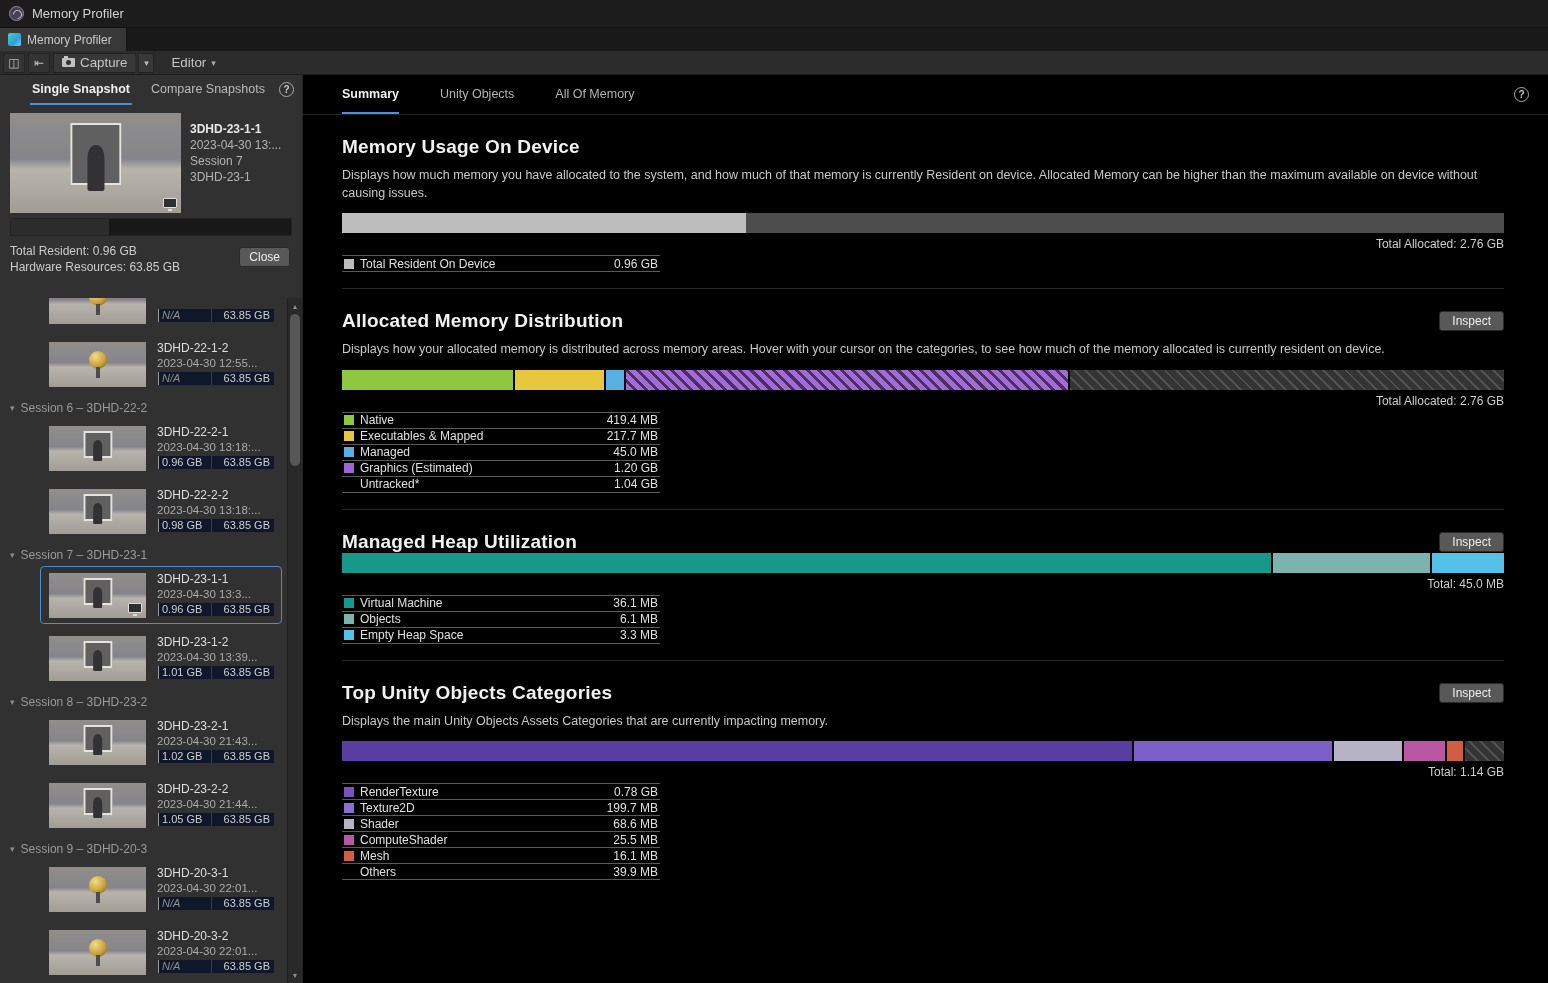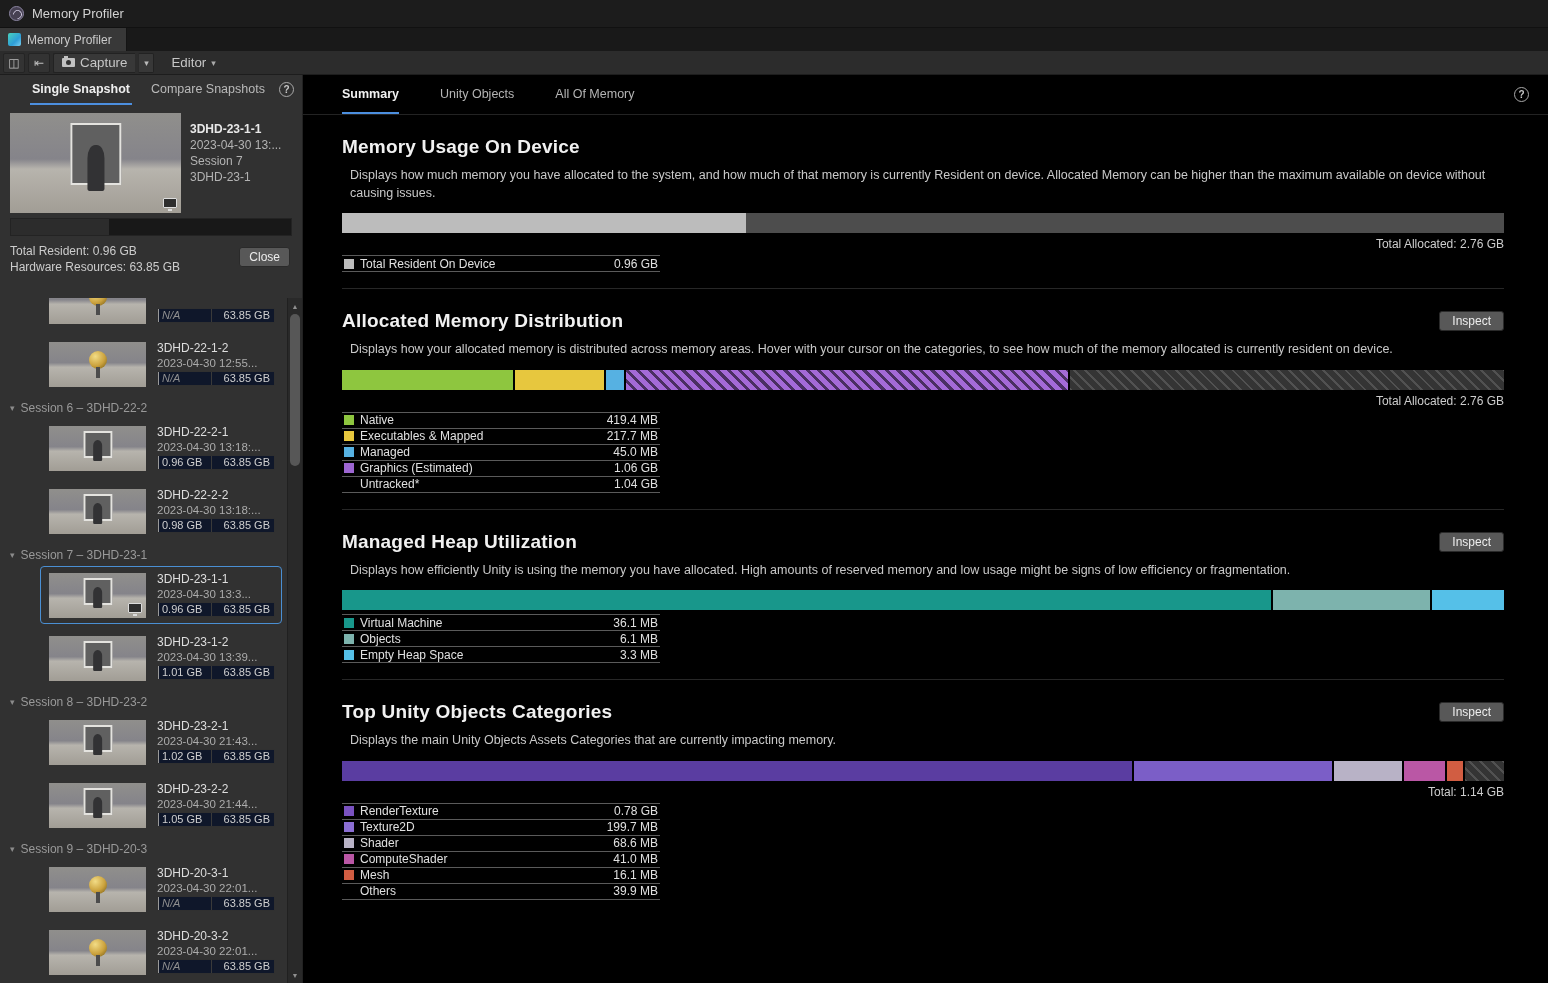--- a/index.html
+++ b/index.html
@@ -106,21 +106,21 @@
   .m-tab.active{color:#f0f0f0;font-weight:bold;border-bottom-color:#4c8fdf}
   .main-help{position:absolute;right:19px;top:12px}
 
   #sections{padding:0 44px 0 39px}
   .section{padding:21px 0 16px;border-bottom:1px solid #272727}
   .section:last-child{border-bottom:none}
   .sec-head{display:flex;align-items:center;justify-content:space-between}
   .sec-title{font-size:19px;font-weight:bold;color:#f1f1f1;letter-spacing:.2px}
   .inspect-btn{background:#585858;border:1px solid #2a2a2a;border-radius:3px;color:#ededed;
     font-size:12px;padding:2px 12px}
-  .sec-desc{font-size:12.5px;color:#c9c9c9;line-height:17.5px;margin:9px 8px 11px}
+  .sec-desc{font-size:12.5px;color:#c9c9c9;line-height:17.5px;margin:9px 0 11px}
   .sec-bar{display:flex;height:20px;gap:2px}
   .sec-bar.nogap{gap:0}
   .seg{height:100%}
   .hatch-purple{background:repeating-linear-gradient(45deg,#a46ad8 0px,#a46ad8 5px,#4a2f63 5px,#4a2f63 8px)}
   .hatch-dark{background:repeating-linear-gradient(45deg,#515151 0px,#515151 2px,#343434 2px,#343434 8px)}
   .sec-total{text-align:right;font-size:12px;color:#cdcdcd;margin-top:4px}
   .legend{width:318px;border-top:1px solid #5a5a5a;margin-top:4px}
   .lg-row{display:flex;align-items:center;gap:6px;height:16px;border-bottom:1px solid #5a5a5a;padding:0 2px}
   .lg-swatch{width:10px;height:10px;flex:none}
   .lg-swatch.empty{visibility:hidden}
@@ -422,40 +422,40 @@
                 <span class="lg-value">217.7 MB</span>
               </div>
               <div class="lg-row">
                 <span class="lg-swatch" style="background: rgb(86, 177, 226);"></span>
                 <span class="lg-label">Managed</span>
                 <span class="lg-value">45.0 MB</span>
               </div>
               <div class="lg-row">
                 <span class="lg-swatch" style="background: rgb(157, 102, 210);"></span>
                 <span class="lg-label">Graphics (Estimated)</span>
-                <span class="lg-value">1.06 GB</span>
+                <span class="lg-value">1.20 GB</span>
               </div>
               <div class="lg-row">
                 <span class="lg-swatch empty"></span>
                 <span class="lg-label">Untracked*</span>
                 <span class="lg-value">1.04 GB</span>
               </div>
             </div>
           </section>
           <section class="section">
             <div class="sec-head">
               <h2 class="sec-title">Managed Heap Utilization</h2>
               <button class="inspect-btn">Inspect</button>
             </div>
-            <p class="sec-desc">Displays how efficiently Unity is using the memory you have allocated. High amounts of reserved memory and low usage might be signs of low efficiency or fragmentation.</p>
             <div class="sec-bar">
               <span class="seg" style="width: 80.2%; background: rgb(24, 151, 139);"></span>
               <span class="seg" style="width: 13.6%; background: rgb(125, 179, 173);"></span>
               <span class="seg" style="width: 6.2%; background: rgb(85, 192, 232);"></span>
             </div>
+            <div class="sec-total">Total: 45.0 MB</div>
             <div class="legend">
               <div class="lg-row">
                 <span class="lg-swatch" style="background: rgb(24, 151, 139);"></span>
                 <span class="lg-label">Virtual Machine</span>
                 <span class="lg-value">36.1 MB</span>
               </div>
               <div class="lg-row">
                 <span class="lg-swatch" style="background: rgb(125, 179, 173);"></span>
                 <span class="lg-label">Objects</span>
                 <span class="lg-value">6.1 MB</span>
@@ -494,21 +494,21 @@
                 <span class="lg-value">199.7 MB</span>
               </div>
               <div class="lg-row">
                 <span class="lg-swatch" style="background: rgb(184, 178, 198);"></span>
                 <span class="lg-label">Shader</span>
                 <span class="lg-value">68.6 MB</span>
               </div>
               <div class="lg-row">
                 <span class="lg-swatch" style="background: rgb(186, 87, 165);"></span>
                 <span class="lg-label">ComputeShader</span>
-                <span class="lg-value">41.0 MB</span>
+                <span class="lg-value">25.5 MB</span>
               </div>
               <div class="lg-row">
                 <span class="lg-swatch" style="background: rgb(209, 93, 66);"></span>
                 <span class="lg-label">Mesh</span>
                 <span class="lg-value">16.1 MB</span>
               </div>
               <div class="lg-row">
                 <span class="lg-swatch empty"></span>
                 <span class="lg-label">Others</span>
                 <span class="lg-value">39.9 MB</span>

